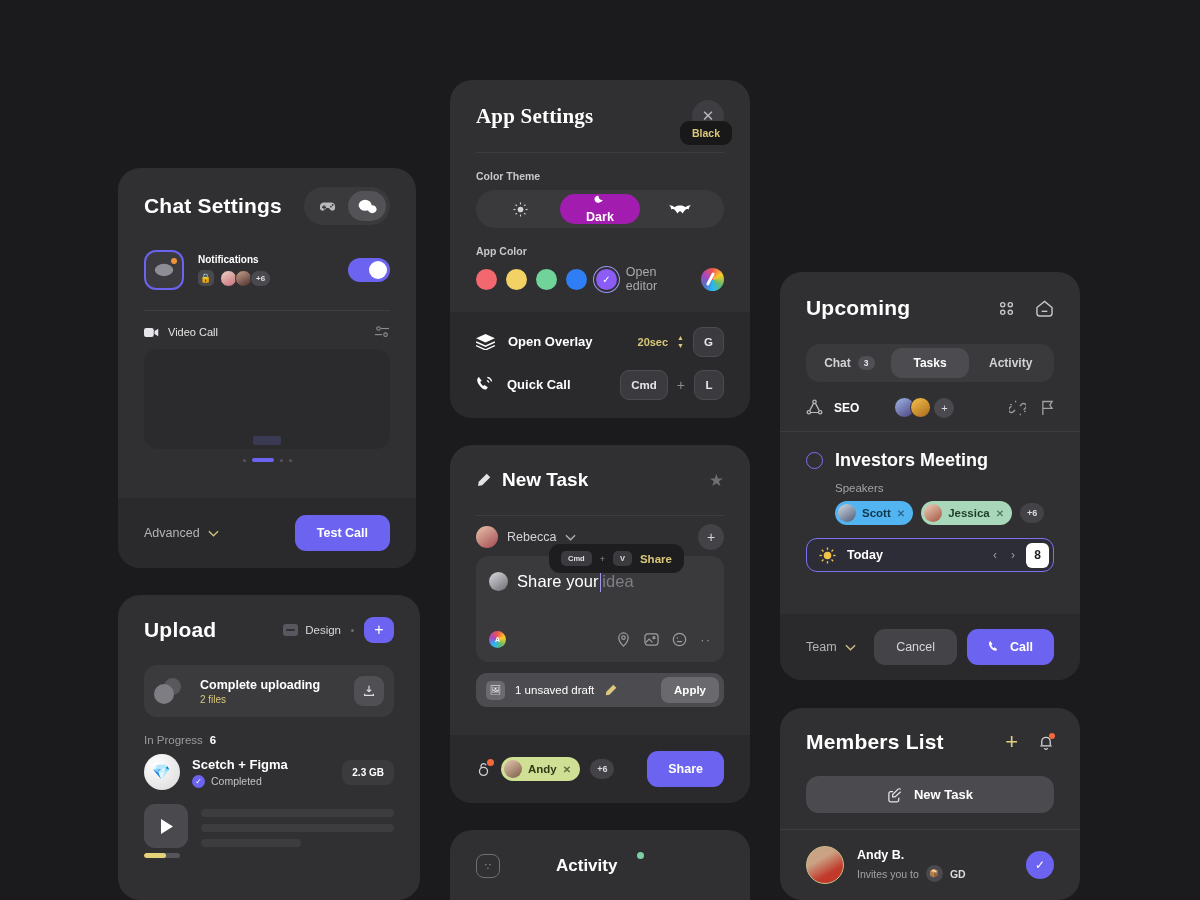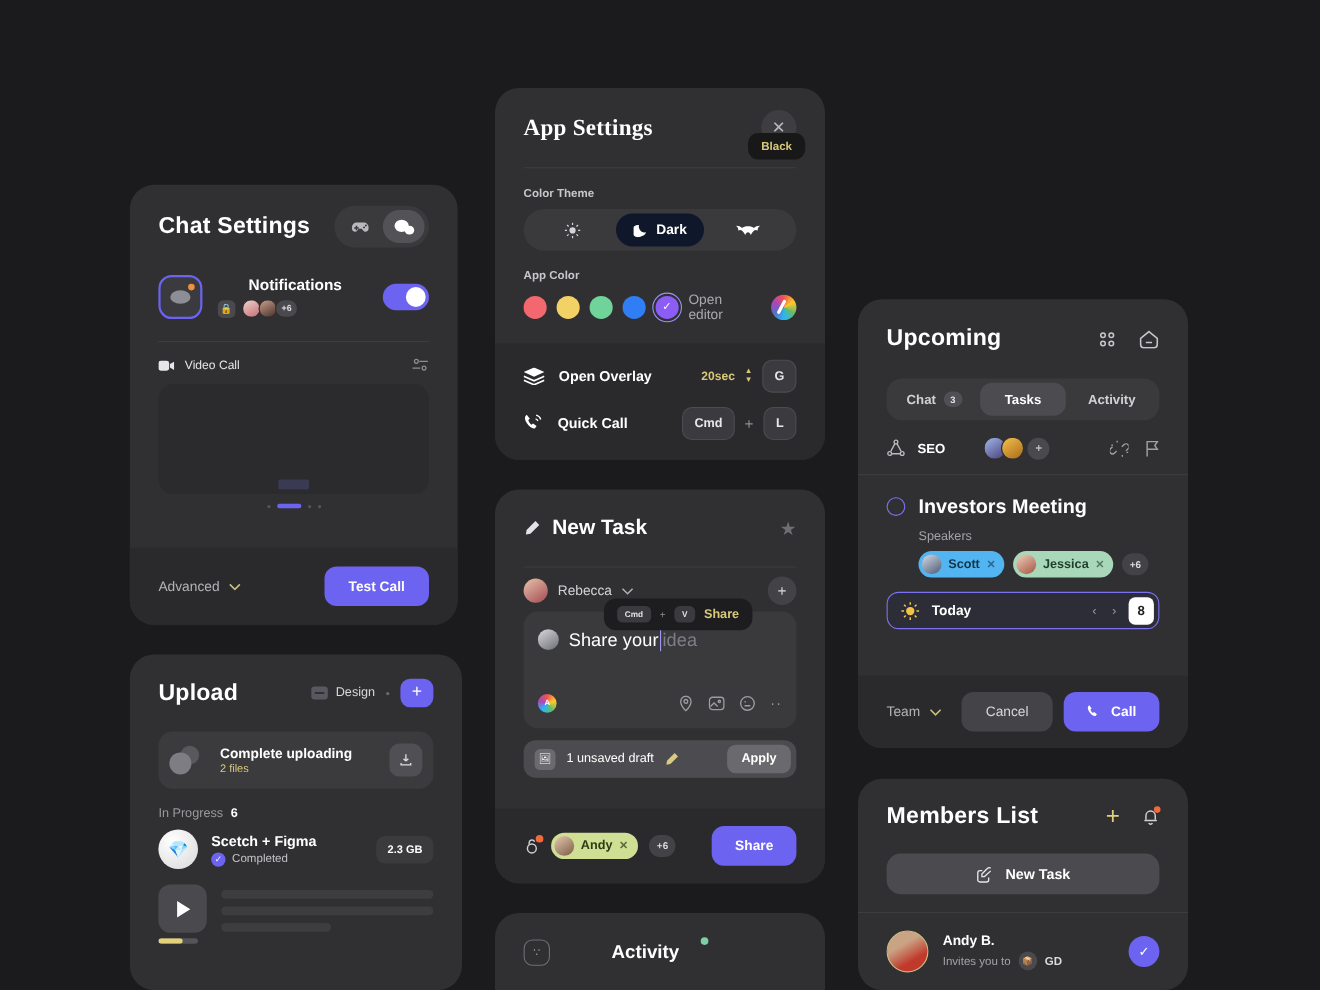--- a/index.html
+++ b/index.html
@@ -43,21 +43,21 @@
   }
   .seg-btn.active { background:#535357; color:#fff; }
 
   .notif-row { display:flex; align-items:center; gap:14px; padding:6px 0 20px; }
   .notif-thumb {
     width:40px; height:40px; border-radius:12px;
     background:#3b3b3f; border:2px solid #6c63f0;
     display:flex; align-items:center; justify-content:center;
     position:relative;
   }
-  .notif-label { font-size:14px; font-weight:700;margin-left:28px; }
+  .notif-label { font-size:10px; font-weight:700; }
   .stackrow { display:flex; align-items:center; margin-top:5px; }
   .chip-ico {
     width:16px; height:16px; border-radius:5px; background:#4a4a4e;
     display:flex;align-items:center;justify-content:center;font-size:9px;color:#cfcfd3;
   }
   .av { width:17px; height:17px; border-radius:50%; border:1.5px solid #303032; margin-left:-2px; }
   .av-more {
     height:17px; padding:0 5px; border-radius:9px; background:#4a4a4e;
     font-size:8px; font-weight:700; color:#e2e2e6; display:flex; align-items:center;
     border:1.5px solid #303032; margin-left:-2px;
@@ -147,21 +147,21 @@
   .close-circle {
     width:32px;height:32px;border-radius:50%;background:#3e3e42;
     display:flex;align-items:center;justify-content:center;color:#b9b9bd;font-size:15px;
   }
   .sec-label { font-size:10.5px; color:#c7c7cb; font-weight:700; margin-bottom:8px; }
   .theme-seg {
     background:#3a3a3d; border-radius:21px; height:38px; padding:4px;
     display:flex; align-items:center; position:relative;
   }
   .theme-opt { flex:1; height:30px; border-radius:17px; display:flex;align-items:center;justify-content:center;gap:7px;color:#d5d5d9;font-size:12.5px;font-weight:700;}
-  .theme-opt.active { background:#0f172a; color:#fff; }
+  .theme-opt.active { background:#a21caf; color:#fff;flex-direction:column; }
   .tooltip {
     position:absolute; right:-8px; top:-32px;
     background:#181818; border-radius:9px; padding:6px 12px;
     font-size:10.5px; font-weight:700;
   }
   .swatches { display:flex; align-items:center; gap:9px; }
   .sw { width:21px;height:21px;border-radius:50%; }
   .sw.sel { outline:1.5px solid #9a93f5; outline-offset:2px; display:flex;align-items:center;justify-content:center;color:#fff;font-size:10px;}
   .open-editor { margin-left:auto; display:flex; align-items:center; gap:10px; font-size:12.5px; color:#a9a9ae; }
   .wheel {

